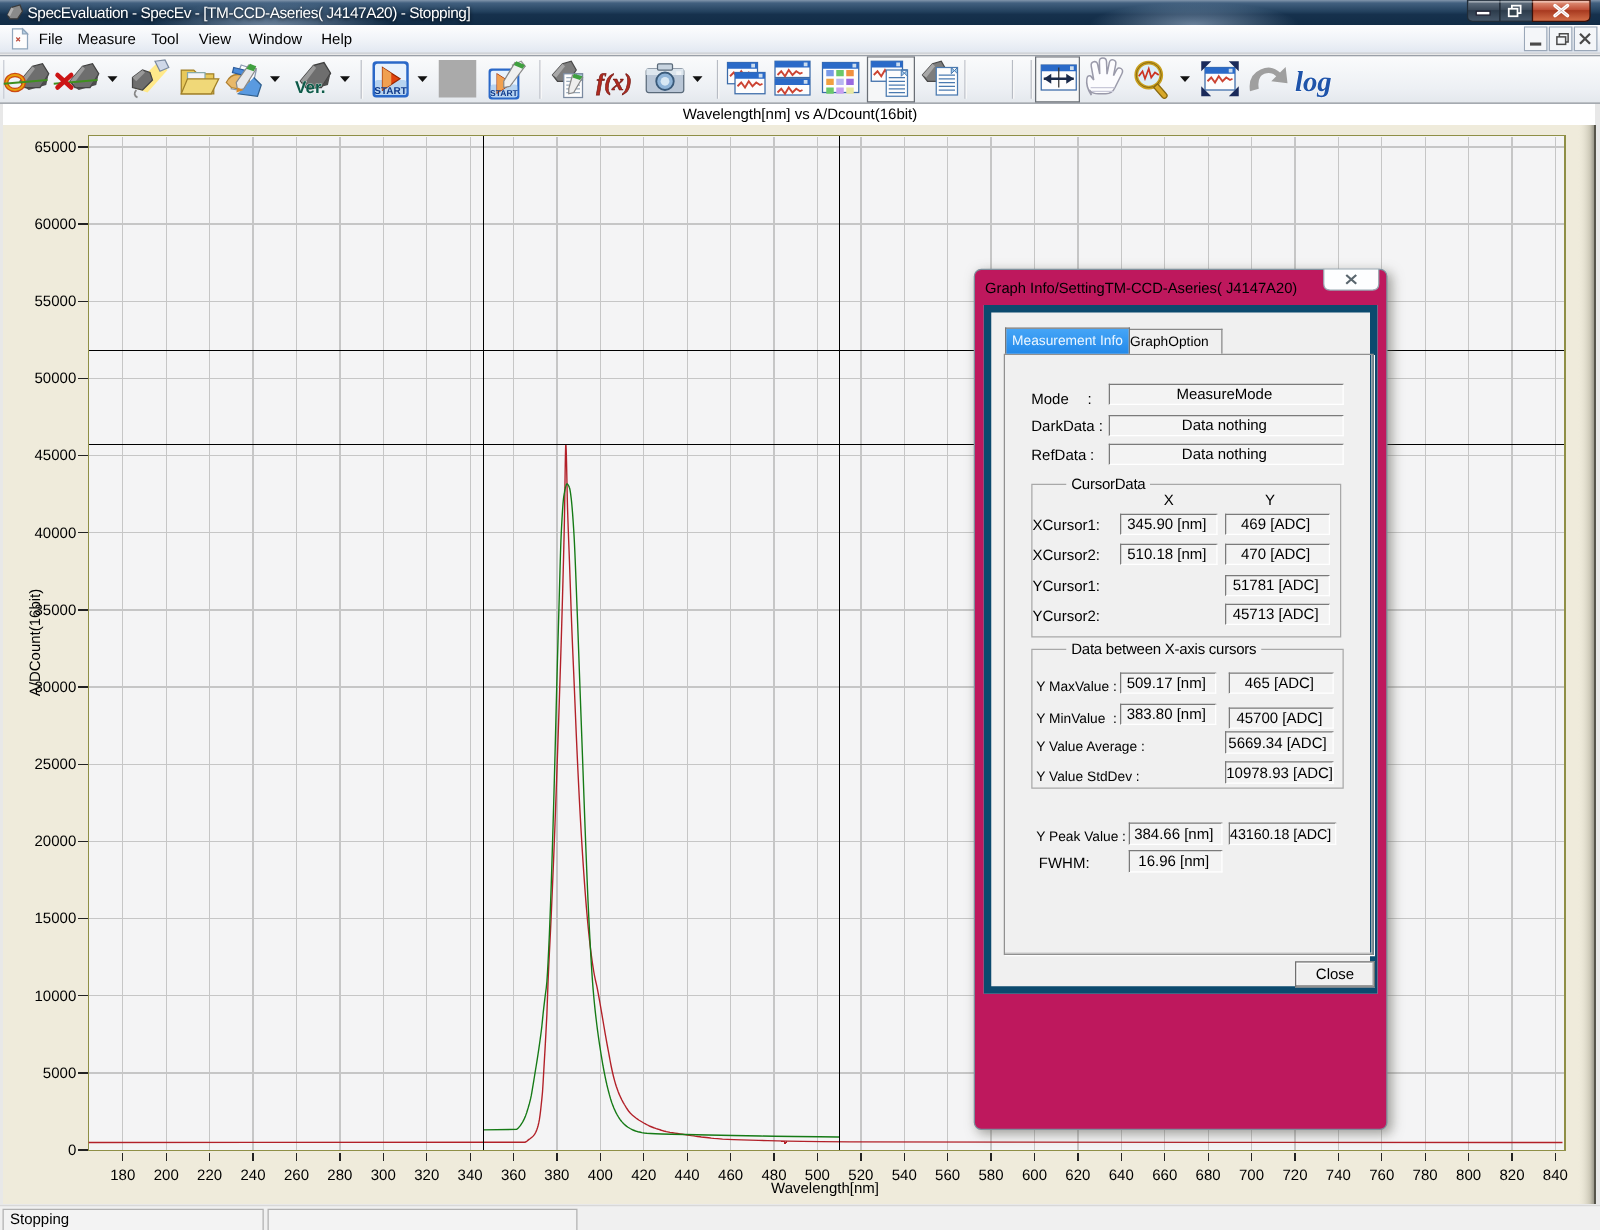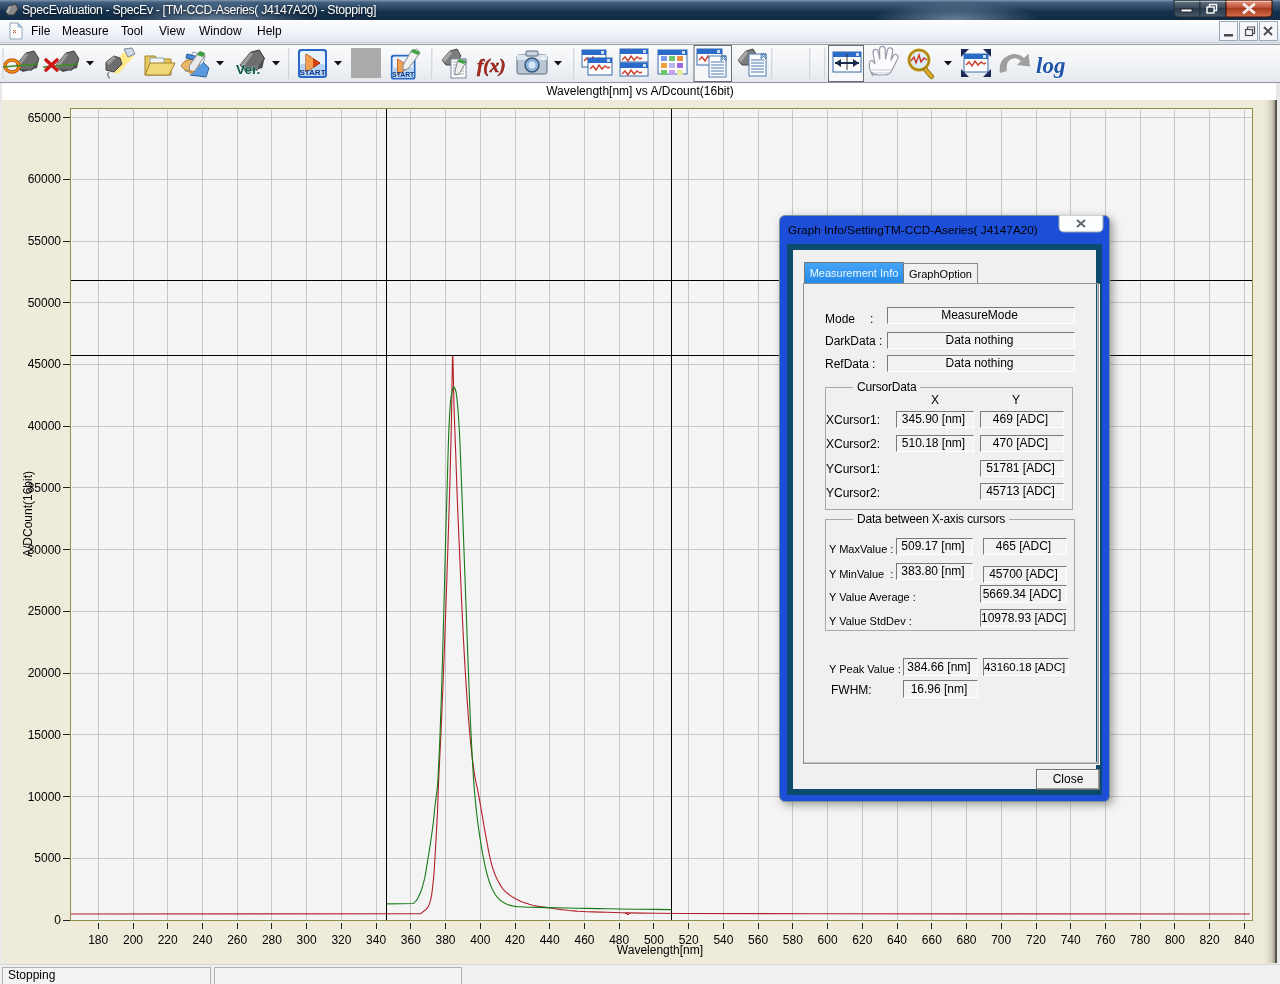--- a/index.html
+++ b/index.html
@@ -8,30 +8,30 @@
    radial-gradient(ellipse 120px 26px at 955px 20px, rgba(190,210,235,0.5), rgba(190,210,235,0) 70%),
    linear-gradient(#8296ac 0%,#42607f 12%,#24425f 45%,#16314d 58%,#122c46 100%); }
 .titlebar .txt { position:absolute; left:22px; top:3px; color:#fff; font-size:12.3px; letter-spacing:-0.35px; white-space:nowrap; text-shadow:0 1px 3px rgba(0,0,0,.8); }
 .menubar { position:absolute; left:0; top:20px; width:1280px; height:23px;
   background:linear-gradient(#fdfdfe,#f0f3f8 55%,#e2e8f1); border-bottom:1px solid #c9cdd4; }
 .menubar span { position:absolute; top:4px; font-size:12px; color:#000; }
 .toolbar { position:absolute; left:0; top:44px; width:1280px; height:39px;
   background:linear-gradient(#fafbfc,#edf0f4 70%,#e4e8ed); border-top:1px solid #9aa0a8; border-bottom:1px solid #8f959d; }
 .statusbar { position:absolute; left:0; top:964px; width:1280px; height:20px; background:#f0f0f0; border-top:1px solid #d8d8d8; font-size:12px; }
 .statusbar .pane { position:absolute; top:2px; height:28px; border:1px solid #b0b0b0; background:#f3f3f3; }
-.dlg { position:absolute; left:779px; top:215px; width:331px; height:587px; background:#1d4ed8;
+.dlg { position:absolute; left:779px; top:215px; width:331px; height:689px; background:#be185d;
   border:1px solid #7e8f9c; border-radius:6px; box-shadow:3px 3px 9px rgba(90,90,80,0.55); font-size:12px; }
 .dlg .title { position:absolute; left:8px; top:7px; color:#000; white-space:nowrap; font-size:11.8px; }
 .dlg .client { position:absolute; left:7px; top:28px; width:315px; height:551px; background:#f0f0f0; border:6px solid #0c4a6e; }
 .sunk { position:absolute; background:#f3f3f3; border-top:1px solid #7a7a7a; border-left:1px solid #7a7a7a; border-bottom:1px solid #fff; border-right:1px solid #fff; text-align:center; padding-right:3px; font-size:12px; white-space:nowrap; overflow:hidden; }
 .grp { position:absolute; border:1px solid #a8a8a8; }
 .grp .cap { position:absolute; top:-8px; left:7px; background:#f0f0f0; padding:0 4px; white-space:nowrap; letter-spacing:-0.2px;margin-left:20px; }
 .lbl { position:absolute; font-size:12px; white-space:nowrap; }
 .tab1 { position:absolute; left:11px; top:12px; width:100px; height:21px; background:linear-gradient(#45a5f7,#2389e9); color:#ecf7ff; text-align:center; line-height:21px; border:1px solid #777; border-bottom:none; font-size:11px; }
-.tab2 { position:absolute; left:111px; top:13px; width:74px; height:20px; background:#f0f0f0; color:#000; text-align:center; line-height:20px; border:1px solid #888; border-bottom:none; border-left:none; font-size:11px; }
+.tab2 { position:absolute; left:111px; top:13px; width:74px; height:20px; background:#f0f0f0; color:#000; text-align:left; line-height:20px; border:1px solid #888; border-bottom:none; border-left:none; font-size:11px; }
 .tabpanel { position:absolute; left:10px; top:33px; width:296px; height:481px; border:1px solid #909090; box-shadow:inset -1px -1px 0 #c8c8c8, 1px 1px 0 #fdfdfd; }
 .closebtn { position:absolute; left:243px; top:519px; width:64px; height:21px; background:#f0f0f0; border:1px solid #707070; box-shadow:inset -1px -1px 0 #9a9a9a, inset 1px 1px 0 #fdfdfd; text-align:center; line-height:19px; }
 </style></head><body>
 <div class="titlebar">
  <svg style="position:absolute;left:4px;top:2px" width="16" height="16">
       <path d="M2 10 L5 4 L12 2 L14 7 L10 13 L4 13 Z" fill="#8a8a8a" stroke="#3a3a3a"></path>
       <path d="M2 10 L5 4 L7 5 L4 11 Z" fill="#b0b0b0"></path>
     </svg>
  <div class="txt">SpecEvaluation - SpecEv - [TM-CCD-Aseries( J4147A20) - Stopping]</div>
  <svg width="104" height="19" style="position:absolute;right:3px;top:0">

